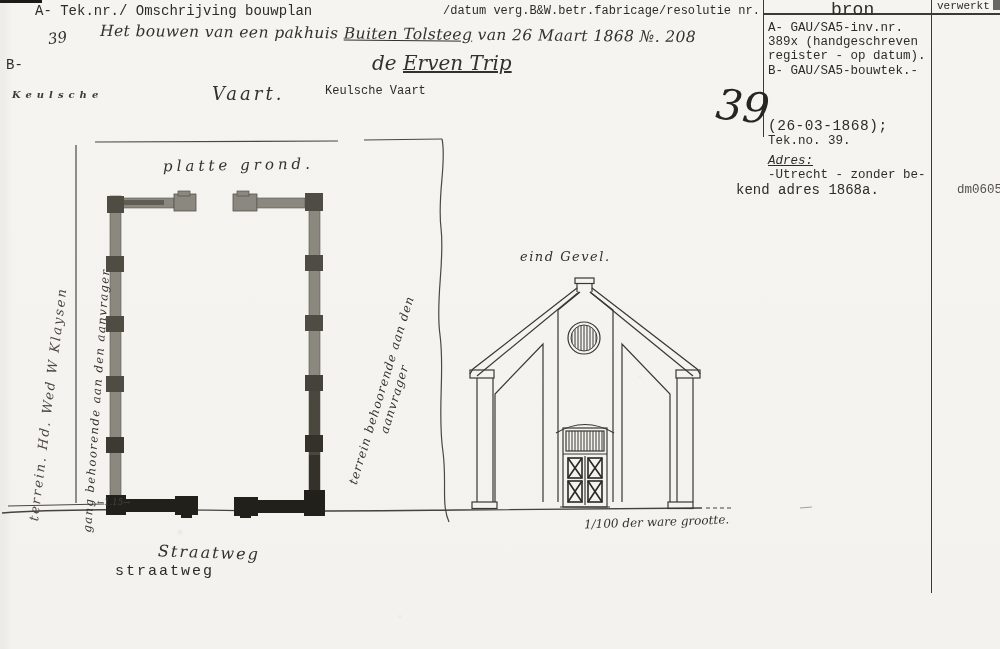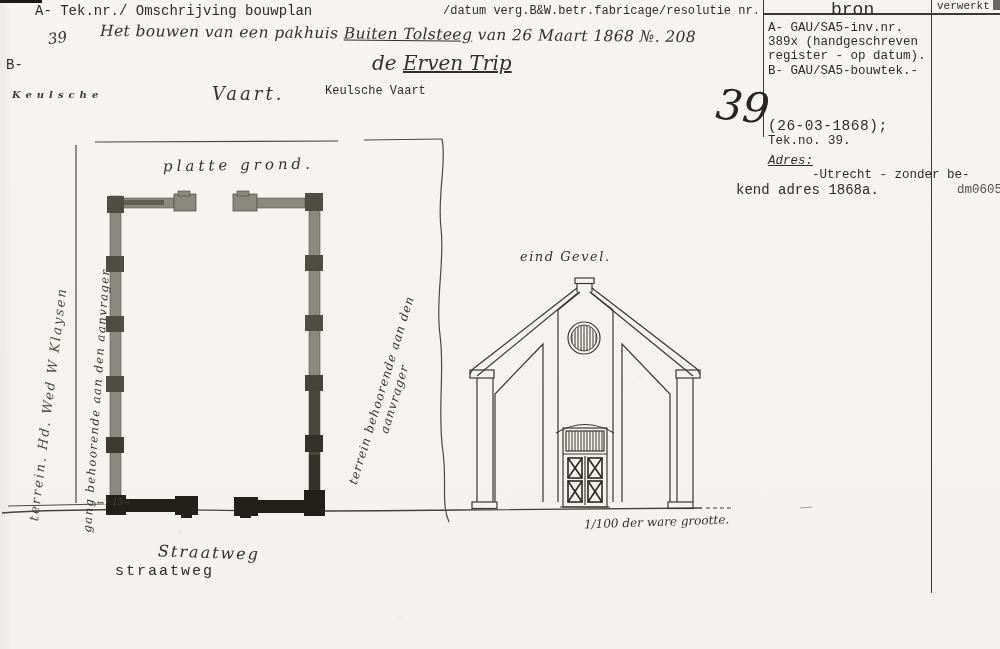--- a/index.html
+++ b/index.html
@@ -57,21 +57,21 @@
   <div class="abs typed bron-lines" style="left:768px;top:21px;font-size:12.5px;">
     <div>A- GAU/SA5-inv.nr.</div>
     <div>389x (handgeschreven</div>
     <div>register - op datum).</div>
     <div>B- GAU/SA5-bouwtek.-</div>
     <div class="big-line">(26-03-1868);</div>
     <div>Tek.no. 39.</div>
   </div>
 
   <div class="abs typed u" style="left:768px;top:154px;font-size:12.5px;font-style:italic;">Adres:</div>
-  <div class="abs typed" style="left:768px;top:168px;font-size:12.5px;margin-left:44px;">-Utrecht - zonder be-</div>
+  <div class="abs typed" style="left:768px;top:168px;font-size:12.5px;">-Utrecht - zonder be-</div>
   <div class="abs typed" style="left:736px;top:182px;font-size:14px;">kend adres 1868a.</div>
   <div class="abs typed" style="left:957px;top:183px;font-size:12.5px;color:#55524c;">dm0605</div>
 
   <svg width="1000" height="649" viewBox="0 0 1000 649">
     <defs>
       <clipPath id="winclip">
           <circle cx="584" cy="338" r="12.5"></circle>
         </clipPath>
     </defs>
 

